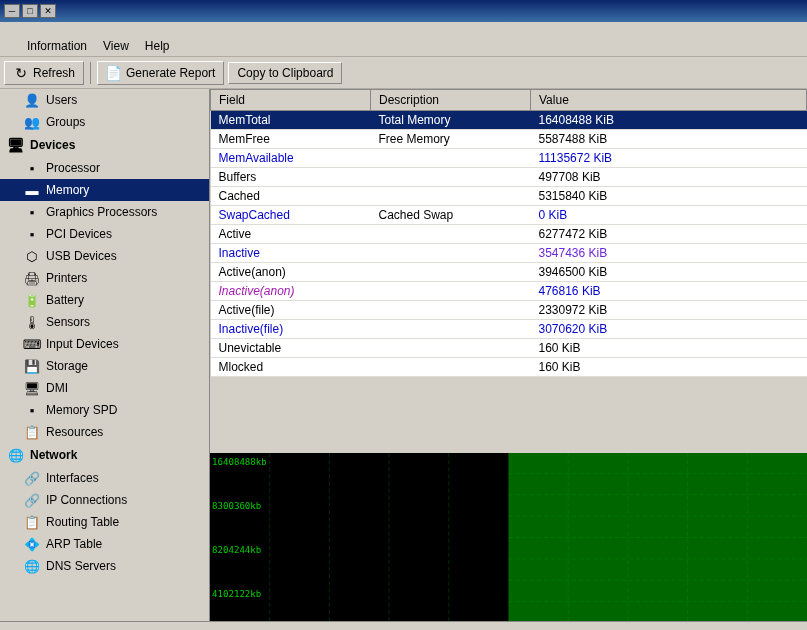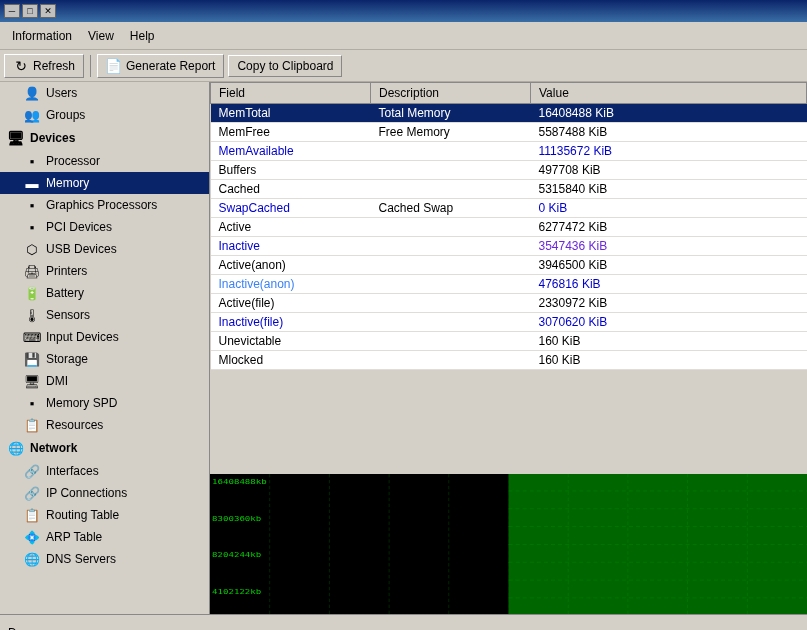--- a/index.html
+++ b/index.html
@@ -41,25 +41,26 @@
       display: flex;
       align-items: center;
       justify-content: center;
       cursor: pointer;
       color: black;
     }
 
     
     .menu-bar {
       background: #d4d0c8;
-      height: 28px;
-      display: flex;
-      align-items: center;
-      padding: 0 4px;
+      height: 22px;
+      display: flex;
+      align-items: center;
+      padding: 0 19px;
       border-bottom: 1px solid #b0aca4;
+      margin-top: 13px;
     }
     .menu-item {
       padding: 2px 8px;
       font-size: 12px;
       cursor: pointer;
       color: #000;
     }
 
     
     .toolbar {
@@ -190,21 +191,21 @@
     }
     tr:not(.selected):not(.link-colored) {
       background: white;
     }
     tr.link-colored {
       background: white;
     }
 
     
     .chart-area {
-      height: 140px;
+      height: 168px;
       background: #000;
       margin: 0;
       position: relative;
       overflow: hidden;
       flex-shrink: 0;
     }
     .chart-canvas {
       width: 100%;
       height: 100%;
     }
@@ -401,21 +402,21 @@
               <td style="color: rgb(0, 0, 204); margin-top: 40px;">Inactive</td>
               <td></td>
               <td style="color: #6d28d9;">3547436 KiB</td>
             </tr>
             <tr>
               <td>Active(anon)</td>
               <td></td>
               <td>3946500 KiB</td>
             </tr>
             <tr class="link-colored">
-              <td style="color: #3b82f6;">Inactive(anon)</td>
+              <td style="color: #a21caf; font-style: italic;">Inactive(anon)</td>
               <td></td>
               <td style="color: rgb(0, 0, 204);">476816 KiB</td>
             </tr>
             <tr>
               <td>Active(file)</td>
               <td></td>
               <td>2330972 KiB</td>
             </tr>
             <tr class="link-colored">
               <td style="color: rgb(0, 0, 204);">Inactive(file)</td>

